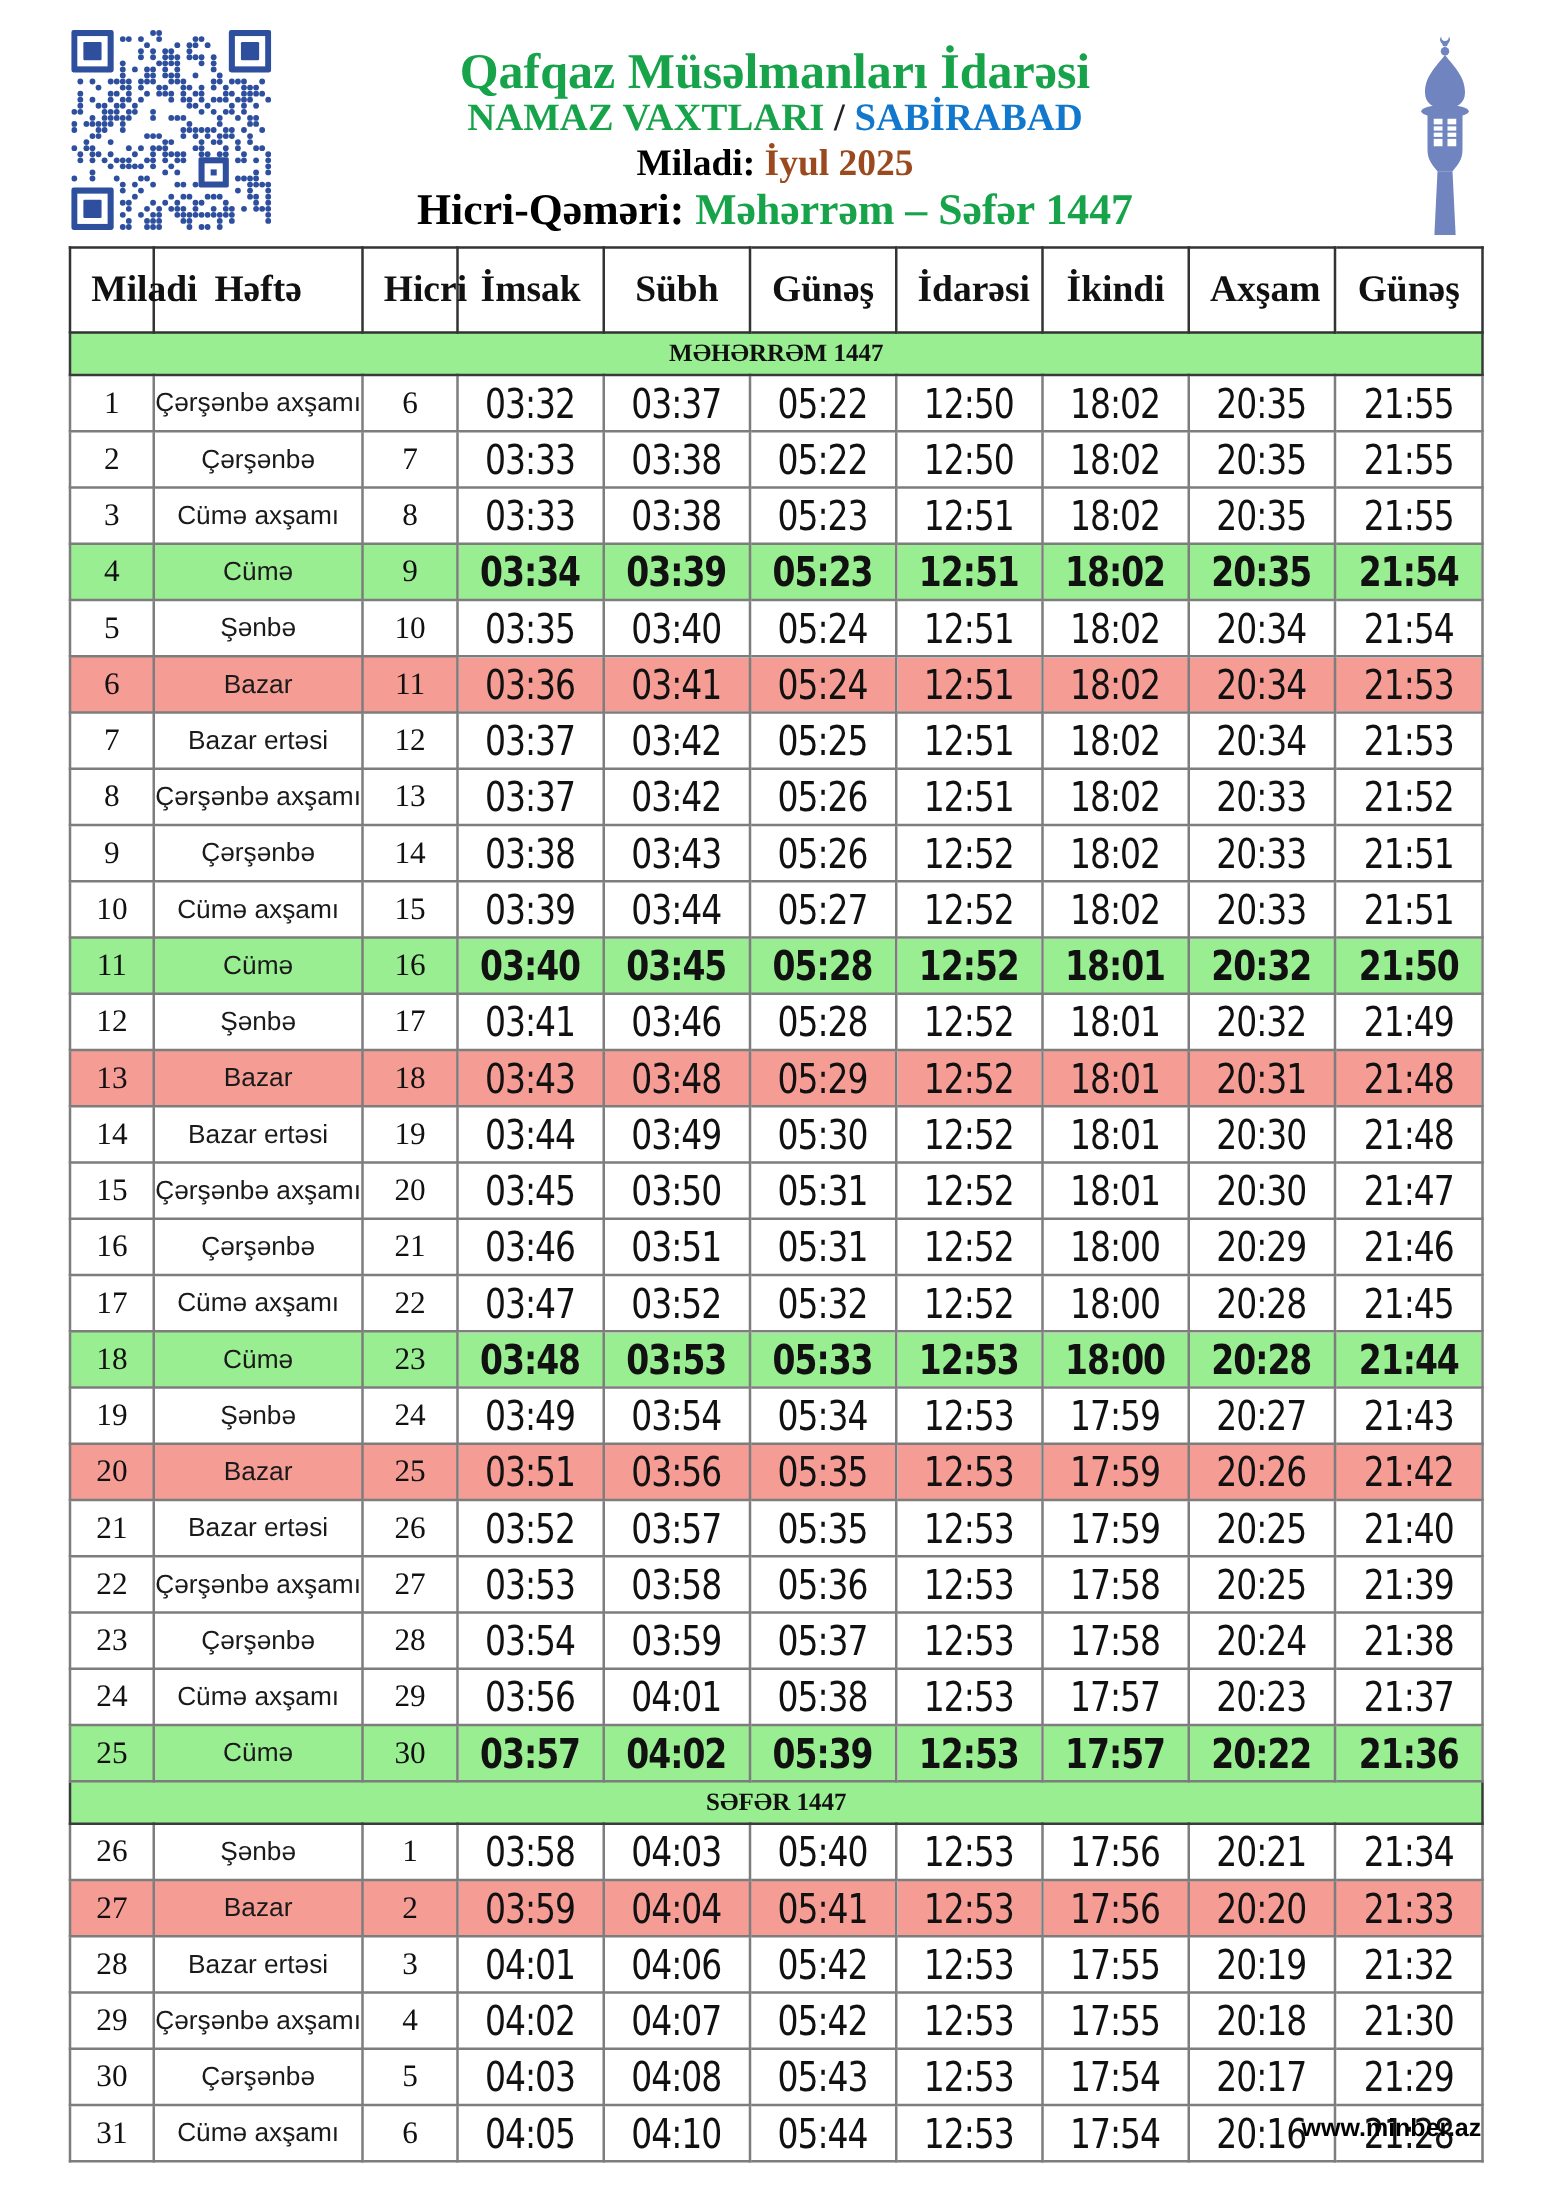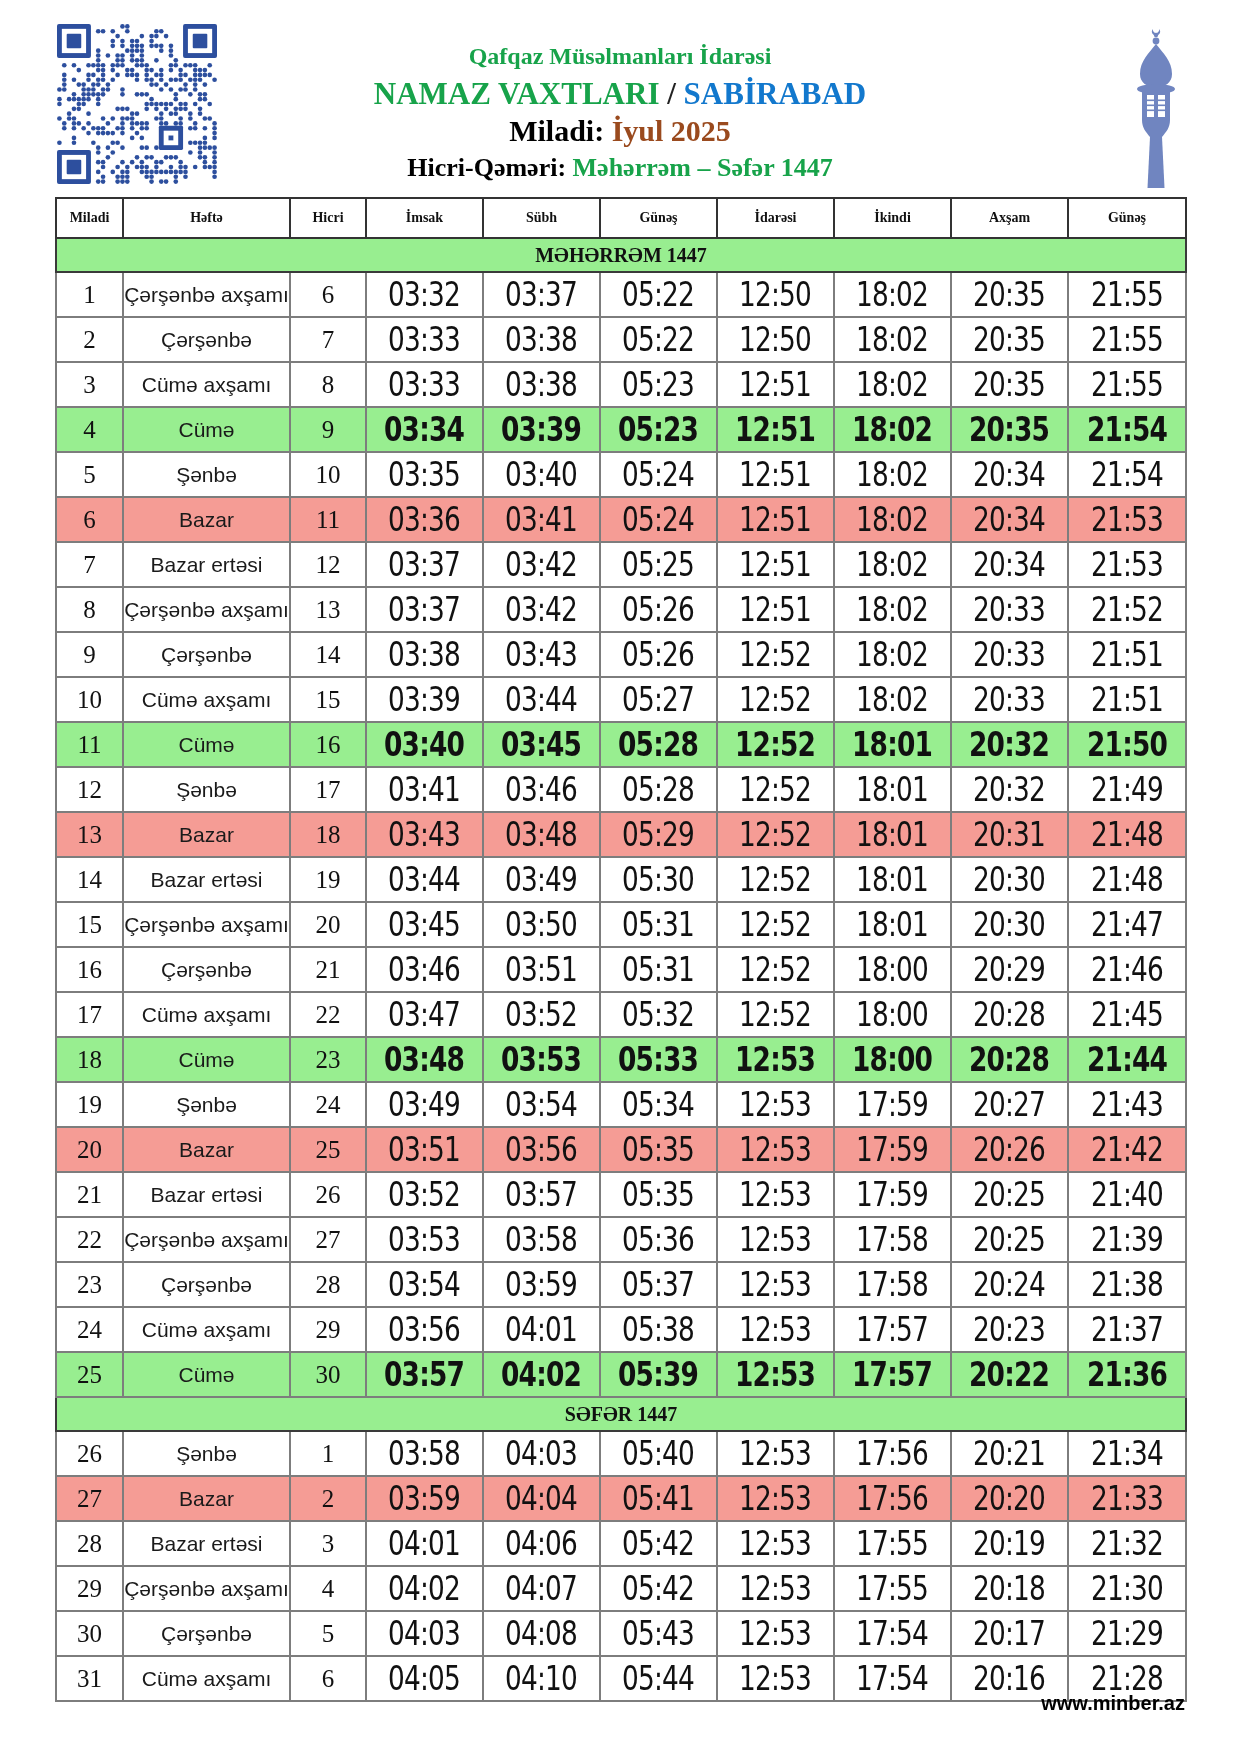--- a/index.html
+++ b/index.html
@@ -16,38 +16,38 @@
   html,body{margin:0;padding:0;}
   body{
     width:1240px;height:1754px;position:relative;background:#ffffff;
     font-family:"Liberation Serif", serif;color:#111;overflow:hidden;
   }
   
   .qr{position:absolute;left:57px;top:24px;width:160px;height:160px;}
   .minaret{position:absolute;left:1127px;top:26px;width:58px;height:162px;}
   .titles{position:absolute;left:230px;top:38px;width:780px;text-align:center;}
   .titles .line{line-height:37px;font-weight:bold;white-space:nowrap;}
-  .t-org{font-size:24px;color:var(--green);}
+  .t-org{font-size:40px;color:var(--green);}
   .t-main{font-size:31px;}
   .t-main .namaz{color:var(--green);}
   .t-main .sep{color:#222;font-weight:bold;}
   .t-main .city{color:var(--blue);}
   .t-miladi{font-size:30px;color:#000;}
   .t-miladi .val{color:var(--brown);margin-top:12px;}
-  .t-hicri{font-size:26px;color:#000;}
+  .t-hicri{font-size:35px;color:#000;}
   .t-hicri .val{color:var(--green);}
   
   table.prayer{
     position:absolute;left:55px;top:197px;width:1130px;
     border-collapse:collapse;table-layout:fixed;
     border:2px solid #3a3a3a;
   }
   table.prayer th{
-    border:2px solid #333;height:40px;padding:4px;
-    font-family:"Liberation Serif",serif;font-weight:bold;font-size:14px;
+    border:2px solid #333;height:40px;padding:16px;
+    font-family:"Liberation Serif",serif;font-weight:bold;font-size:30px;
     background:#fff;text-align:center;vertical-align:middle;
   }
   table.prayer td{
     border:2px solid #7d7d7d;padding:0;text-align:center;vertical-align:middle;
     background:#fff;
   }
   tr.data-row td{height:45px;}
   td.miladi,td.hicri{font-family:"Liberation Serif",serif;font-size:25px;}
   td.hefte{font-family:Liberation Sans, sans-serif;font-size:21px;letter-spacing:0px;color:#1a1a1a;}
   td.timecell{overflow:hidden;}

